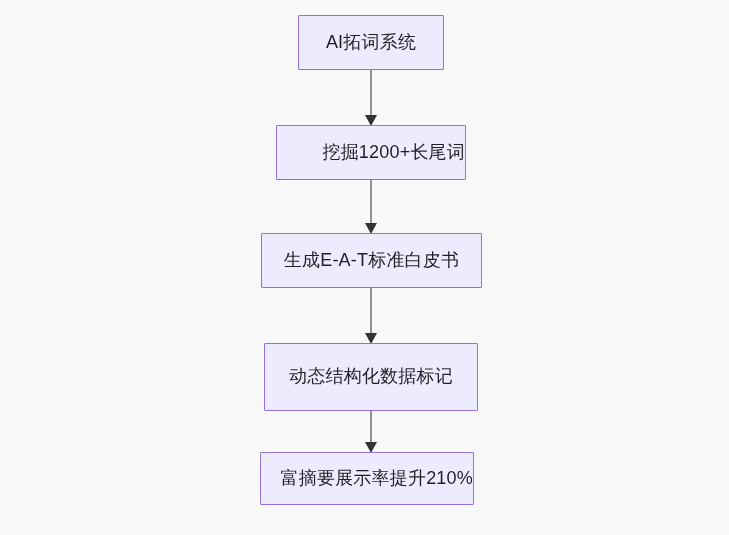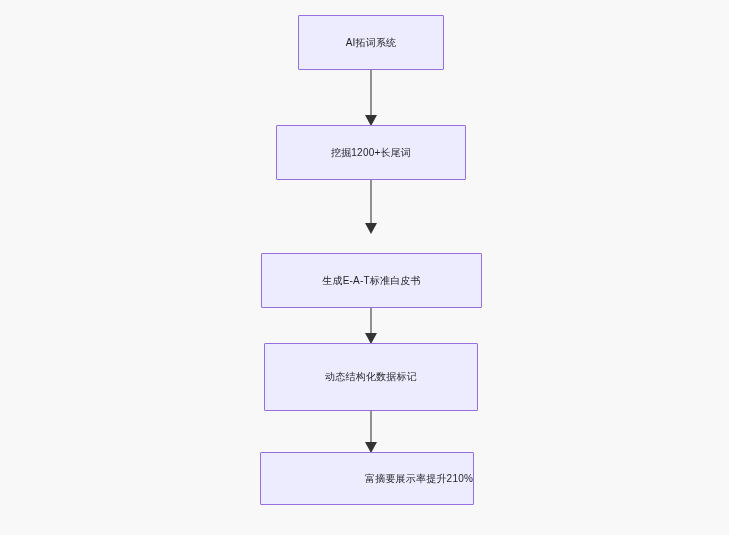--- a/index.html
+++ b/index.html
@@ -23,21 +23,21 @@
   .flow-node {
     position: absolute;
     box-sizing: border-box;
     background: #ececfe;
     border: 1.6px solid #9370db;
     border-radius: 1px;
     display: flex;
     align-items: center;
     justify-content: center;
     color: #1f2024;
-    font-size: 10px;
+    font-size: 18px;
     line-height: 1.2;
     letter-spacing: 0.2px;
     white-space: nowrap;
     user-select: none;
   }
   .flow-node .node-label {
     display: block;
     text-align: center;
   }
   .flow-edge {
@@ -77,25 +77,25 @@
 
   <svg class="flow-edge" id="edge-4-svg" style="left:361px; top:395px; width:20px; height:60px;" viewBox="0 0 20 60">
     <line class="edge-line" x1="10" y1="0" x2="10" y2="50"></line>
     <polygon class="edge-head" points="4,47 16,47 10,58"></polygon>
   </svg>
 
   <div class="flow-node" style="left:298px; top:15px; width:146px; height:55px;">
     <span class="node-label">AI拓词系统</span>
   </div>
 
-  <div class="flow-node" style="left:276px; top:125px; width:190px; height:55px;">
+  <div class="flow-node" style="left:276px; top:125px; width:190px; height:55px;justify-content:flex-end;">
     <span class="node-label">挖掘1200+长尾词</span>
   </div>
 
-  <div class="flow-node" style="left:261px; top:233px; width:221px; height:55px;margin-top:20px;">
+  <div class="flow-node" style="left:261px; top:233px; width:221px; height:55px;">
     <span class="node-label">生成E-A-T标准白皮书</span>
   </div>
 
   <div class="flow-node" style="left:264px; top:343px; width:214px; height:68px;">
     <span class="node-label">动态结构化数据标记</span>
   </div>
 
   <div class="flow-node" style="left:260px; top:452px; width:214px; height:53px;justify-content:flex-end;">
     <span class="node-label">富摘要展示率提升210%</span>
   </div>

